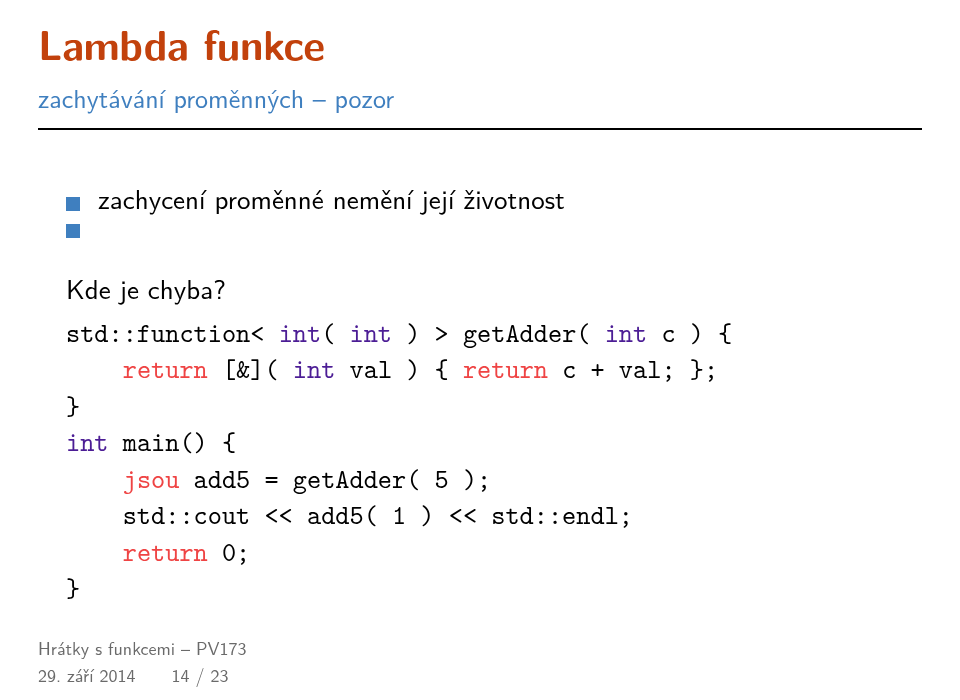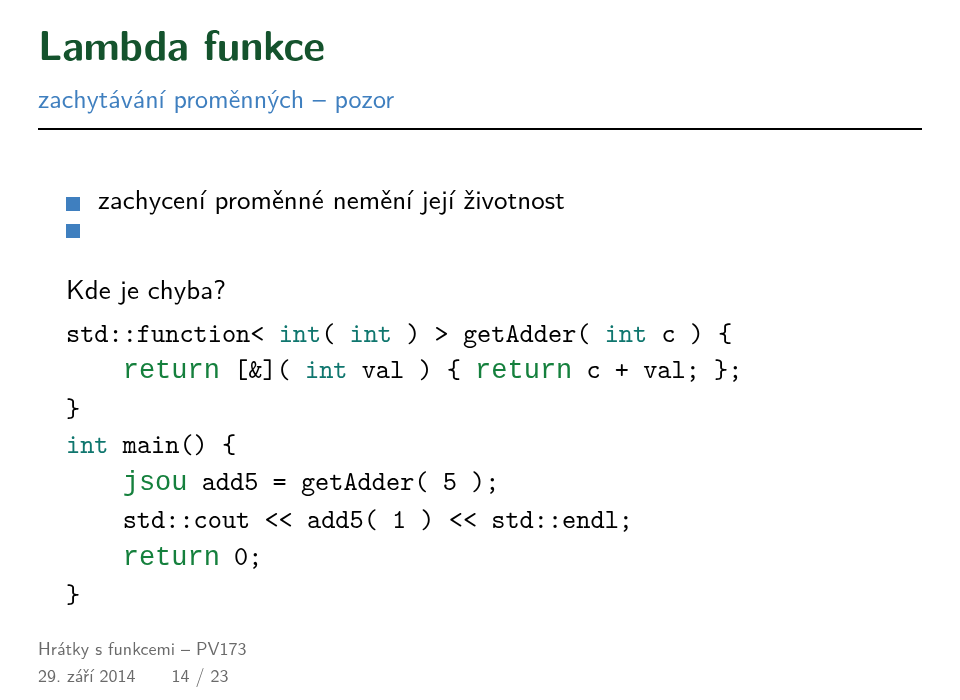--- a/index.html
+++ b/index.html
@@ -19,21 +19,21 @@
       height: 700px;
       box-sizing: border-box;
     }
     .header {
       padding: 12px 38px 0 38px;
     }
     .title {
       font-size: 42px;
       font-weight: 700;
       letter-spacing: -0.5px;
-      color: #14532d;
+      color: #c2410c;
     }
     .subtitle {
       font-size: 26px;
       color: #3f7fbf;
       margin-top: 6px;
       font-weight: 500;
     }
     .divider {
       margin-top: 12px;
       border: none;
@@ -65,22 +65,22 @@
     .where {
       margin-bottom: 8px;
     }
     .codeblock {
       font-family: "Latin Modern Mono", "CMU Typewriter Text", "Courier New", monospace;
       font-size: 27px;
       white-space: pre;
       line-height: 1.35;
     }
     .tt { font-family: "Latin Modern Mono", "CMU Typewriter Text", "Courier New", monospace; }
-    .kw { color: #15803d; font-family: Liberation Mono, monospace; }
-    .ty { color: #0f766e; }
+    .kw { color: #ef4444; }
+    .ty { color: #4c1d95; }
     .footer {
       position: absolute;
       bottom: 12px;
       left: 0;
       width: 100%;
       box-sizing: border-box;
       padding: 0 38px;
       display: flex;
       justify-content: space-between;
       align-items: baseline;

